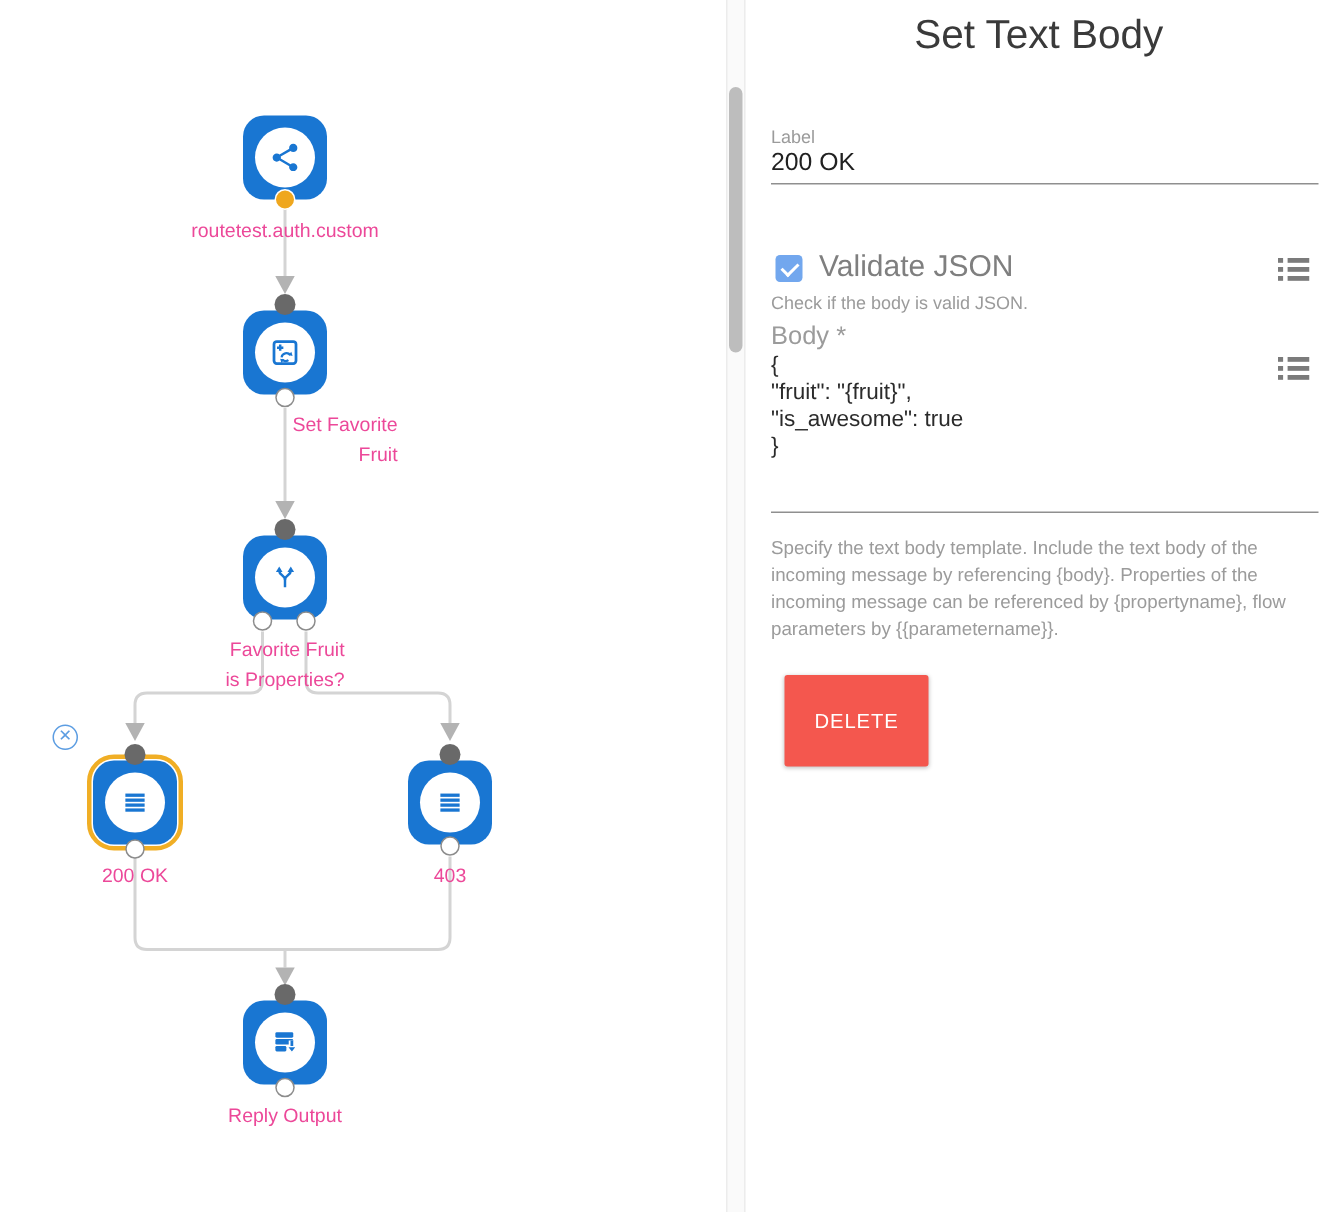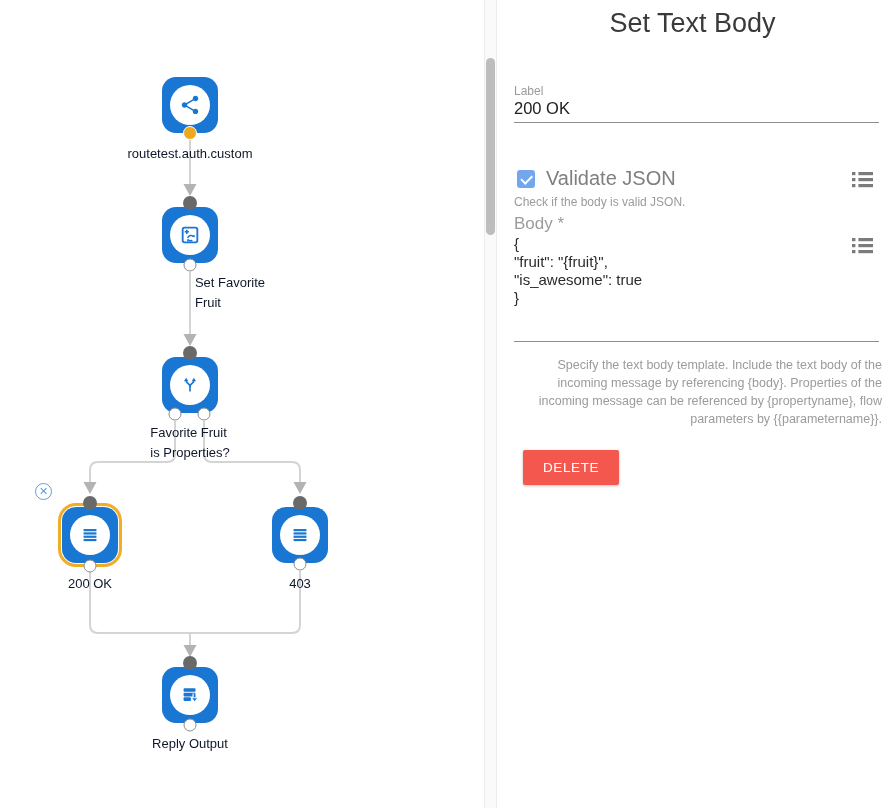--- a/index.html
+++ b/index.html
@@ -10,21 +10,21 @@
   .canvas { position:absolute; left:0; top:0; width:484px; height:808px; background:#ffffff; }
   .connectors { position:absolute; left:0; top:0; z-index:0; }
 
   .node-box { position:absolute; width:56px; height:56px; background:#1976d2; border-radius:14px; z-index:2; display:flex; align-items:center; justify-content:center; }
   .node-circle { width:40px; height:40px; background:#fff; border-radius:50%; display:flex; align-items:center; justify-content:center; }
   .node-circle svg { display:block; }
 
   .selected-wrap { position:absolute; width:64px; height:64px; border:3px solid #f0ae25; border-radius:18px; background:#fff; z-index:2; display:flex; align-items:center; justify-content:center; }
   .selected-wrap .node-box { position:static; }
 
-  .node-label { position:absolute; transform:translateX(-50%); text-align:left; font-size:13px; color:#0f172a; line-height:20px; white-space:pre-line; z-index:3; }
+  .node-label { position:absolute; transform:translateX(-50%); text-align:right; font-size:13px; color:#ec4899; line-height:20px; white-space:pre-line; z-index:3; }
 
   .dot-dark { position:absolute; width:14px; height:14px; border-radius:50%; background:#696969; transform:translate(-50%,-50%); z-index:4; }
   .dot-orange { position:absolute; width:14px; height:14px; border-radius:50%; background:#efa71e; border:1.5px solid #fff; transform:translate(-50%,-50%); z-index:4; }
   .dot-outlet { position:absolute; width:13px; height:13px; border-radius:50%; background:#fff; border:1.5px solid #8c8c8c; transform:translate(-50%,-50%); z-index:4; }
 
   .close-btn { position:absolute; left:35px; top:483px; width:17px; height:17px; border:1.5px solid #5c9de2; border-radius:50%; color:#5c9de2; font-size:11px; line-height:14px; text-align:center; z-index:5; background:#fff; cursor:pointer; }
 
   
   .scrollbar { position:absolute; left:484px; top:0; width:13px; height:808px; background:#fafafa; border-left:1px solid #ececec; border-right:1px solid #ececec; z-index:6; }
   .scroll-thumb { position:absolute; left:1px; top:58px; width:9px; height:177px; background:#bdbdbd; border-radius:5px; }
@@ -39,23 +39,23 @@
   .underline { position:absolute; left:17px; right:9px; height:0; border-bottom:1px solid #8f8f8f; }
 
   .checkbox { position:absolute; left:20px; top:170px; width:18px; height:18px; background:#72a7ee; border-radius:3px; cursor:pointer; }
   .checkbox::after { content:""; position:absolute; left:4px; top:4.5px; width:9px; height:4.5px; border-left:2px solid #fff; border-bottom:2px solid #fff; transform:rotate(-45deg); }
   .checkbox-label { position:absolute; left:49px; top:167px; font-size:20px; color:#7f7f7f; }
 
   .list-icon { position:absolute; left:355px; width:21px; height:17px; cursor:pointer; }
 
   .body-value { position:absolute; left:17px; top:235px; width:320px; font-size:15px; color:#2b2b2b; line-height:18px; white-space:pre-line; }
 
-  .panel-desc { position:absolute; left:17px; top:356px; width:368px; font-size:12.5px; color:#9b9b9b; line-height:18px;text-align:right; }
-
-  .delete-btn { position:absolute; left:26px; top:450px; background:#f4574e; color:#fff; border:none; border-radius:2px; font-size:13.5px; letter-spacing:0.6px; padding:10px 20px; font-family:"Liberation Sans", sans-serif; box-shadow:0 1px 3px rgba(0,0,0,0.25); cursor:pointer; }
+  .panel-desc { position:absolute; left:17px; top:356px; width:368px; font-size:12.5px; color:#9b9b9b; line-height:18px; }
+
+  .delete-btn { position:absolute; left:26px; top:450px; background:#f4574e; color:#fff; border:none; border-radius:2px; font-size:13.5px; letter-spacing:0.6px; padding:23px 20px; font-family:"Liberation Sans", sans-serif; box-shadow:0 1px 3px rgba(0,0,0,0.25); cursor:pointer; }
 </style>
 </head>
 <body>
 
 <div class="app">
 
   <div class="canvas">
 
     <svg class="connectors" width="484" height="808">
       <g stroke="#d4d4d4" stroke-width="2" fill="none">

